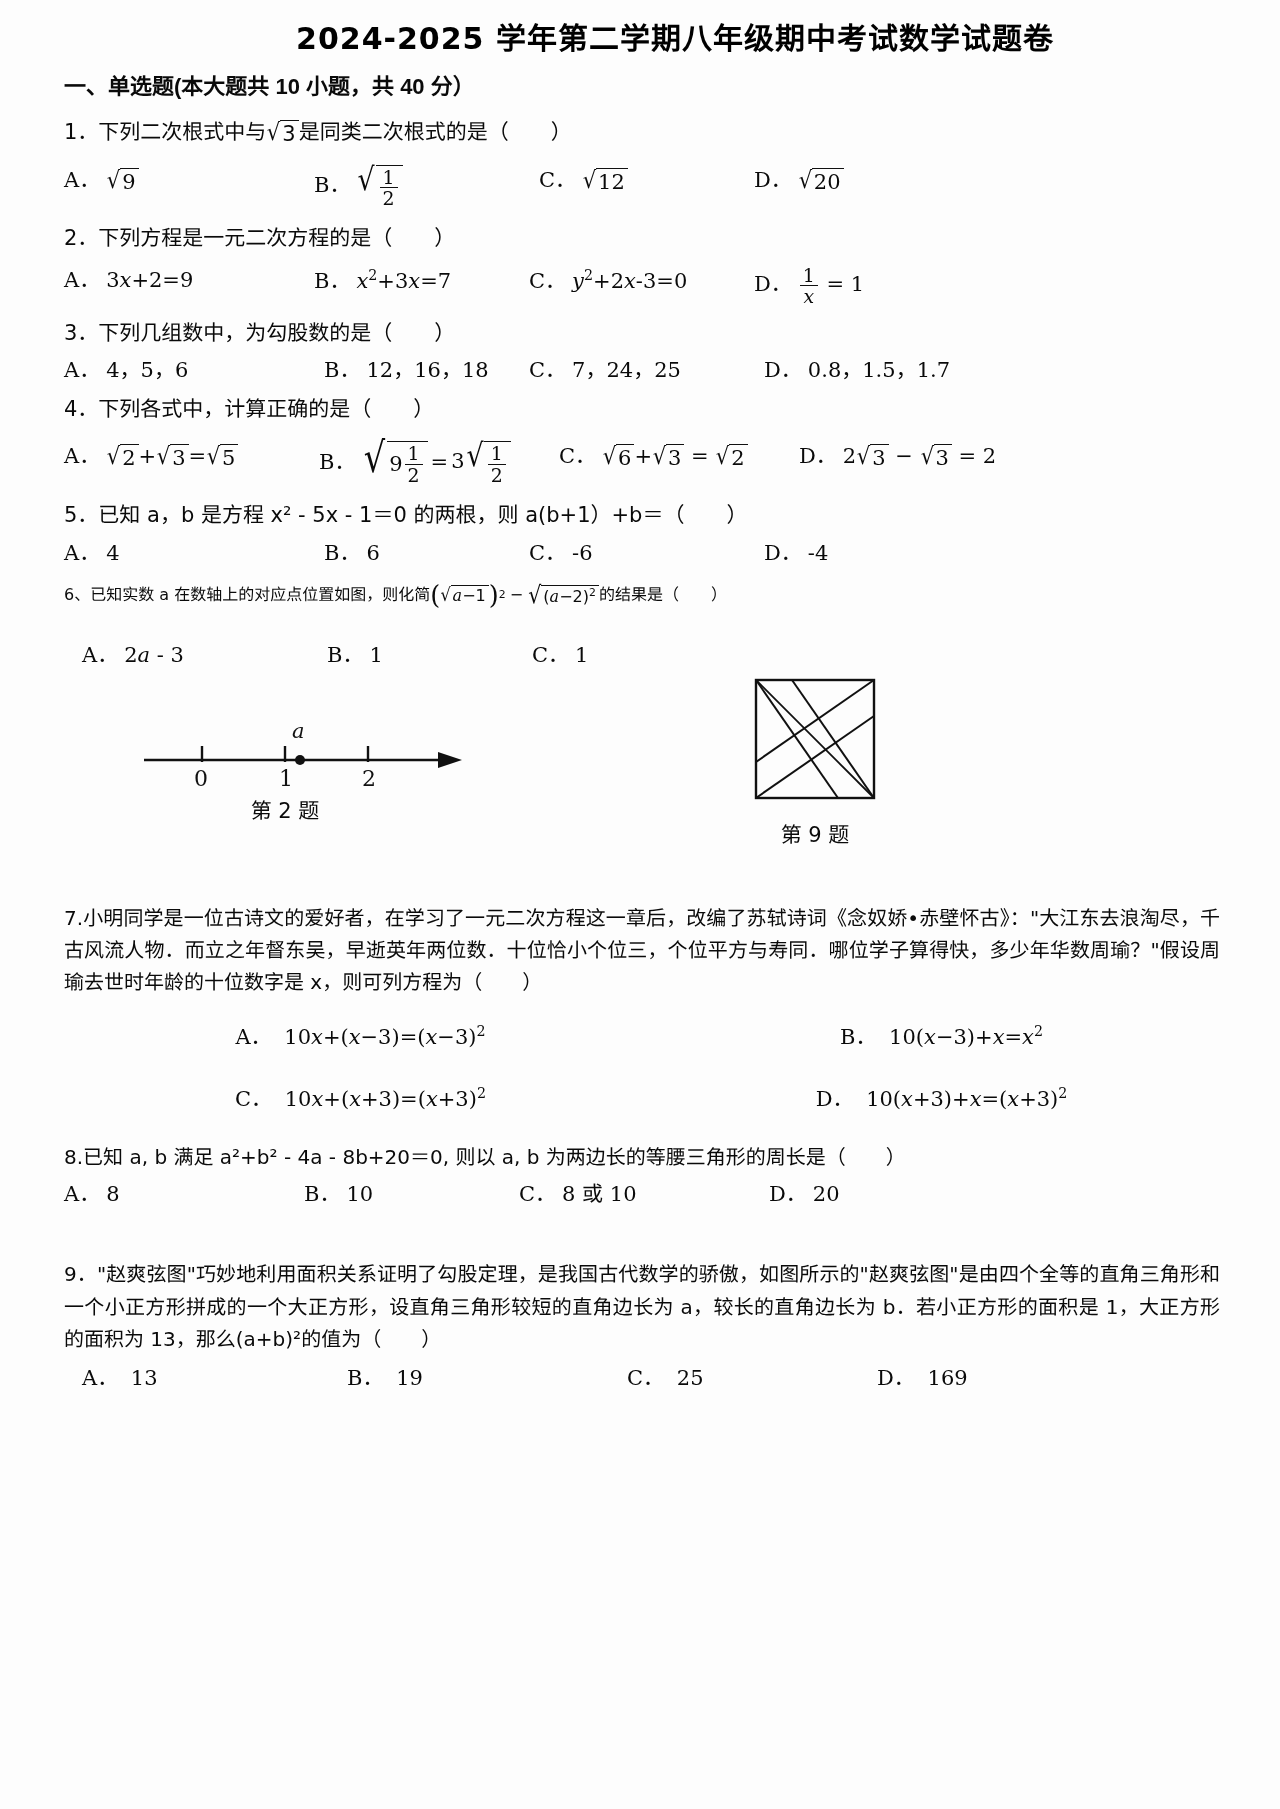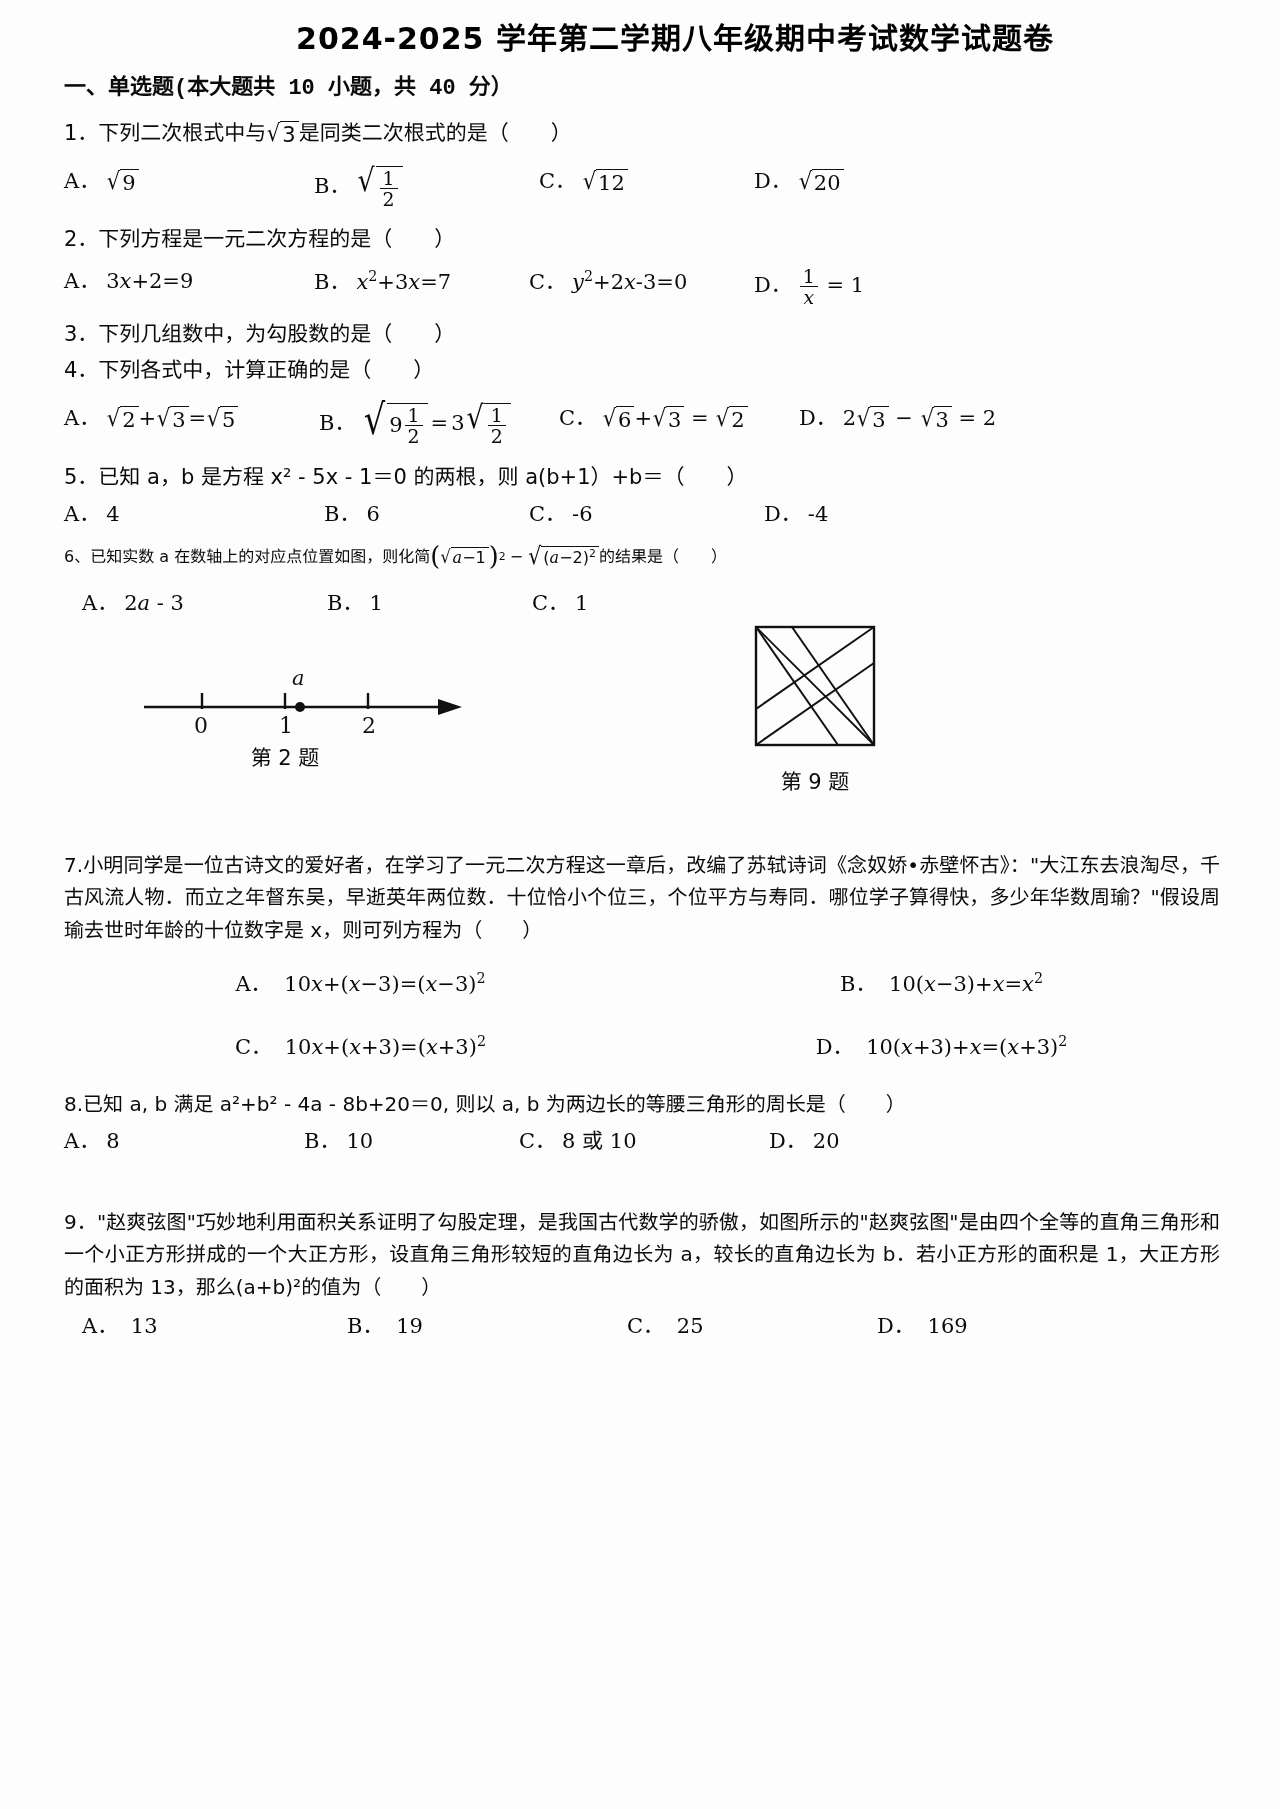--- a/index.html
+++ b/index.html
@@ -31,21 +31,21 @@
     font-weight: bold;
     font-size: 30px;
     letter-spacing: 1px;
     margin: 14px 0 10px 0;
     padding-left: 70px;
     color: #000;
   }
 
   
   .section-head {
-    font-family: Liberation Mono, monospace;
+    font-family: Liberation Sans, sans-serif;
     font-weight: bold;
     font-size: 22px;
     margin: 10px 0 16px 0;
     padding-left: 4px;
   }
 
   
   .q {
     margin: 0 0 4px 0;
     padding-left: 4px;
@@ -205,20 +205,34 @@
         <span class="lbl">C．</span><span><i class="v">y</i><sup class="exn">2</sup>+2<i class="v">x</i>-3=0</span>
       </div>
       <div class="opt">
         <span class="lbl">D．</span><span><span class="frac"><span class="num">1</span><span class="den"><i class="v">x</i></span></span> = 1</span>
       </div>
     </div>
   </div>
 
   <div class="q">
     <div class="q-stem">3．下列几组数中，为勾股数的是（　　）</div>
+    <div class="opts" style="margin:6px 0 6px 0">
+      <div class="opt" style="width:260px">
+        <span class="lbl">A．</span><span>4，5，6</span>
+      </div>
+      <div class="opt" style="width:205px">
+        <span class="lbl">B．</span><span>12，16，18</span>
+      </div>
+      <div class="opt" style="width:235px">
+        <span class="lbl">C．</span><span>7，24，25</span>
+      </div>
+      <div class="opt">
+        <span class="lbl">D．</span><span>0.8，1.5，1.7</span>
+      </div>
+    </div>
   </div>
 
   <div class="q">
     <div class="q-stem">4．下列各式中，计算正确的是（　　）</div>
     <div class="opts tall">
       <div class="opt" style="width:255px">
         <span class="lbl">A．</span><span class="sqrt">
             <span class="radsign">√</span>
             <span class="rad">2</span>
           </span>+<span class="sqrt">
@@ -293,21 +307,21 @@
           </span>
           <span style="font-size:1.6em;line-height:0.85;font-family:'DejaVu Serif',serif;">)</span>
           <sup class="exn">2</sup>
         <span style="margin:0 4px">−</span>
         <span class="sqrt sqrtmed">
             <span class="radsign">√</span>
             <span class="rad">(<i class="v">a</i>−2)<sup class="exn">2</sup></span>
           </span>
       </span><span>的结果是（　　）</span>
     </div>
-    <div class="opts" style="margin:18px 0 4px 0">
+    <div class="opts" style="margin:32px 0 4px 0">
       <div class="opt" style="width:245px;padding-left:18px">
         <span class="lbl">A．</span><span>2<i class="v">a</i> - 3</span>
       </div>
       <div class="opt" style="width:205px">
         <span class="lbl">B．</span><span>1</span>
       </div>
       <div class="opt">
         <span class="lbl">C．</span><span>1</span>
       </div>
     </div>

